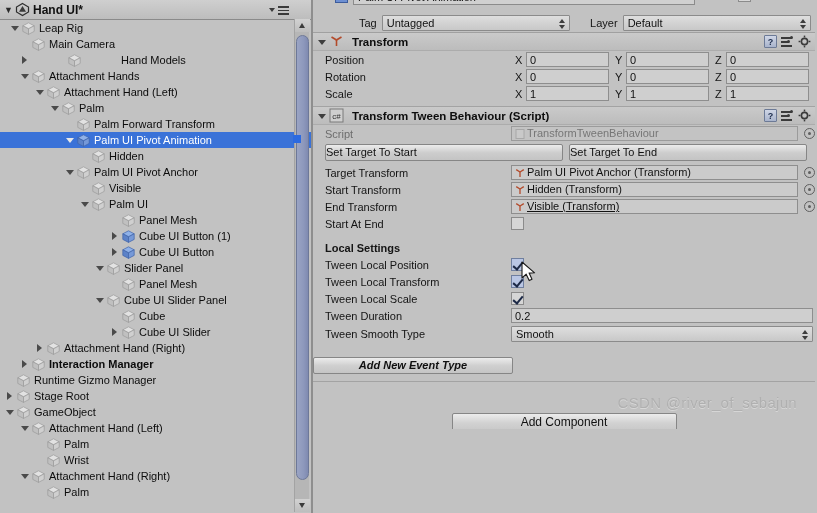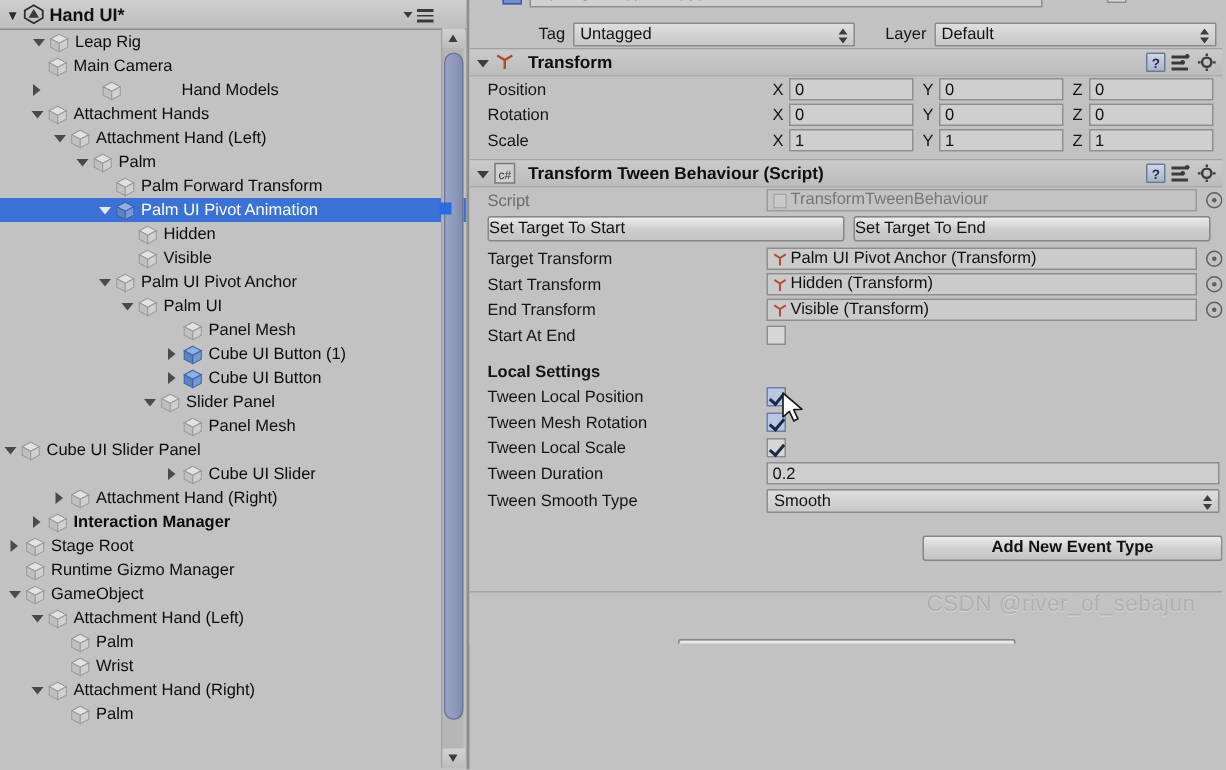--- a/index.html
+++ b/index.html
@@ -239,21 +239,21 @@
     border: 1px solid #8b8b8b; position: relative; flex: none;
   }
   .cbox.focus { background: #b9c6e4; border-color:#6f7f9f; }
   .cbox.checked::after {
     content:""; position:absolute; left:3px; top:1px;
     width:4px; height:8px; border:solid #1d2a47;
     border-width: 0 2px 2px 0; transform: rotate(40deg);
   }
   .section-gap { height: 7px; }
 
-  .midbtn-wrap { display:flex; justify-content:flex-end; padding: 6px 0 20px; border-bottom: 1px solid #a3a3a3;}
+  .midbtn-wrap { display:flex; justify-content:flex-start; padding: 6px 0 7px; border-bottom: 1px solid #a3a3a3; font-style: italic;}
   .midbtn {
     width: 200px; height: 17px;
     background: linear-gradient(#ececec,#cfcfcf 52%,#c5c5c5);
     border: 1px solid #868686; border-radius: 2px;
     font-size: 11px; color: #111; text-align: center; line-height: 15px; font-weight: bold;
   }
   .addcomp-wrap { display:flex; justify-content:center; padding: 12px 0 0; }
   .addcomp {
     width: 225px; height: 19px;
     background: linear-gradient(#ececec,#d2d2d2 52%,#c7c7c7);
@@ -289,21 +289,21 @@
       <div class="h-title">Hand UI*</div>
       <div class="h-menu">
         <span class="tri"></span>
           <i class="ln"></i>
           <i class="ln"></i>
           <i class="ln"></i>
       </div>
     </div>
 
     <div id="tree">
-        <div class="row" style="padding-left: 19px;">
+        <div class="row" style="padding-left: 8px;">
           <span class="arrow down"></span>
           <span class="cubeicon">
             <svg width="15" height="15" viewBox="0 0 15 15">
               <polygon points="7.5,1.8 13.2,4.8 7.5,7.8 1.8,4.8" fill="#e2e2e2" stroke="#9a9a9a" stroke-width="0.7"></polygon>
               <polygon points="1.8,4.8 7.5,7.8 7.5,13.4 1.8,10.4" fill="#c0c0c0" stroke="#9a9a9a" stroke-width="0.7"></polygon>
               <polygon points="13.2,4.8 13.2,10.4 7.5,13.4 7.5,7.8" fill="#d0d0d0" stroke="#9a9a9a" stroke-width="0.7"></polygon>
             </svg>
           </span>
           <span class="rlabel">Leap Rig</span>
         </div>
@@ -388,41 +388,41 @@
           <span class="arrow"></span>
           <span class="cubeicon">
             <svg width="15" height="15" viewBox="0 0 15 15">
               <polygon points="7.5,1.8 13.2,4.8 7.5,7.8 1.8,4.8" fill="#e2e2e2" stroke="#9a9a9a" stroke-width="0.7"></polygon>
               <polygon points="1.8,4.8 7.5,7.8 7.5,13.4 1.8,10.4" fill="#c0c0c0" stroke="#9a9a9a" stroke-width="0.7"></polygon>
               <polygon points="13.2,4.8 13.2,10.4 7.5,13.4 7.5,7.8" fill="#d0d0d0" stroke="#9a9a9a" stroke-width="0.7"></polygon>
             </svg>
           </span>
           <span class="rlabel">Hidden</span>
         </div>
+        <div class="row" style="padding-left: 63px;">
+          <span class="arrow down"></span>
+          <span class="cubeicon">
+            <svg width="15" height="15" viewBox="0 0 15 15">
+              <polygon points="7.5,1.8 13.2,4.8 7.5,7.8 1.8,4.8" fill="#e2e2e2" stroke="#9a9a9a" stroke-width="0.7"></polygon>
+              <polygon points="1.8,4.8 7.5,7.8 7.5,13.4 1.8,10.4" fill="#c0c0c0" stroke="#9a9a9a" stroke-width="0.7"></polygon>
+              <polygon points="13.2,4.8 13.2,10.4 7.5,13.4 7.5,7.8" fill="#d0d0d0" stroke="#9a9a9a" stroke-width="0.7"></polygon>
+            </svg>
+          </span>
+          <span class="rlabel">Palm UI Pivot Anchor</span>
+        </div>
         <div class="row" style="padding-left: 78px;">
           <span class="arrow"></span>
           <span class="cubeicon">
             <svg width="15" height="15" viewBox="0 0 15 15">
               <polygon points="7.5,1.8 13.2,4.8 7.5,7.8 1.8,4.8" fill="#e2e2e2" stroke="#9a9a9a" stroke-width="0.7"></polygon>
               <polygon points="1.8,4.8 7.5,7.8 7.5,13.4 1.8,10.4" fill="#c0c0c0" stroke="#9a9a9a" stroke-width="0.7"></polygon>
               <polygon points="13.2,4.8 13.2,10.4 7.5,13.4 7.5,7.8" fill="#d0d0d0" stroke="#9a9a9a" stroke-width="0.7"></polygon>
             </svg>
           </span>
           <span class="rlabel">Visible</span>
-        </div>
-        <div class="row" style="padding-left: 63px;">
-          <span class="arrow down"></span>
-          <span class="cubeicon">
-            <svg width="15" height="15" viewBox="0 0 15 15">
-              <polygon points="7.5,1.8 13.2,4.8 7.5,7.8 1.8,4.8" fill="#e2e2e2" stroke="#9a9a9a" stroke-width="0.7"></polygon>
-              <polygon points="1.8,4.8 7.5,7.8 7.5,13.4 1.8,10.4" fill="#c0c0c0" stroke="#9a9a9a" stroke-width="0.7"></polygon>
-              <polygon points="13.2,4.8 13.2,10.4 7.5,13.4 7.5,7.8" fill="#d0d0d0" stroke="#9a9a9a" stroke-width="0.7"></polygon>
-            </svg>
-          </span>
-          <span class="rlabel">Palm UI Pivot Anchor</span>
         </div>
         <div class="row" style="padding-left: 78px;">
           <span class="arrow down"></span>
           <span class="cubeicon">
             <svg width="15" height="15" viewBox="0 0 15 15">
               <polygon points="7.5,1.8 13.2,4.8 7.5,7.8 1.8,4.8" fill="#e2e2e2" stroke="#9a9a9a" stroke-width="0.7"></polygon>
               <polygon points="1.8,4.8 7.5,7.8 7.5,13.4 1.8,10.4" fill="#c0c0c0" stroke="#9a9a9a" stroke-width="0.7"></polygon>
               <polygon points="13.2,4.8 13.2,10.4 7.5,13.4 7.5,7.8" fill="#d0d0d0" stroke="#9a9a9a" stroke-width="0.7"></polygon>
             </svg>
           </span>
@@ -476,30 +476,41 @@
           <span class="arrow"></span>
           <span class="cubeicon">
             <svg width="15" height="15" viewBox="0 0 15 15">
               <polygon points="7.5,1.8 13.2,4.8 7.5,7.8 1.8,4.8" fill="#e2e2e2" stroke="#9a9a9a" stroke-width="0.7"></polygon>
               <polygon points="1.8,4.8 7.5,7.8 7.5,13.4 1.8,10.4" fill="#c0c0c0" stroke="#9a9a9a" stroke-width="0.7"></polygon>
               <polygon points="13.2,4.8 13.2,10.4 7.5,13.4 7.5,7.8" fill="#d0d0d0" stroke="#9a9a9a" stroke-width="0.7"></polygon>
             </svg>
           </span>
           <span class="rlabel">Panel Mesh</span>
         </div>
-        <div class="row" style="">
+        <div class="row" style="padding-left: 93px;">
           <span class="arrow down"></span>
           <span class="cubeicon">
             <svg width="15" height="15" viewBox="0 0 15 15">
               <polygon points="7.5,1.8 13.2,4.8 7.5,7.8 1.8,4.8" fill="#e2e2e2" stroke="#9a9a9a" stroke-width="0.7"></polygon>
               <polygon points="1.8,4.8 7.5,7.8 7.5,13.4 1.8,10.4" fill="#c0c0c0" stroke="#9a9a9a" stroke-width="0.7"></polygon>
               <polygon points="13.2,4.8 13.2,10.4 7.5,13.4 7.5,7.8" fill="#d0d0d0" stroke="#9a9a9a" stroke-width="0.7"></polygon>
             </svg>
           </span>
           <span class="rlabel">Cube UI Slider Panel</span>
+        </div>
+        <div class="row" style="padding-left: 108px;">
+          <span class="arrow"></span>
+          <span class="cubeicon">
+            <svg width="15" height="15" viewBox="0 0 15 15">
+              <polygon points="7.5,1.8 13.2,4.8 7.5,7.8 1.8,4.8" fill="#e2e2e2" stroke="#9a9a9a" stroke-width="0.7"></polygon>
+              <polygon points="1.8,4.8 7.5,7.8 7.5,13.4 1.8,10.4" fill="#c0c0c0" stroke="#9a9a9a" stroke-width="0.7"></polygon>
+              <polygon points="13.2,4.8 13.2,10.4 7.5,13.4 7.5,7.8" fill="#d0d0d0" stroke="#9a9a9a" stroke-width="0.7"></polygon>
+            </svg>
+          </span>
+          <span class="rlabel">Cube</span>
         </div>
         <div class="row" style="padding-left: 108px;">
           <span class="arrow right"></span>
           <span class="cubeicon">
             <svg width="15" height="15" viewBox="0 0 15 15">
               <polygon points="7.5,1.8 13.2,4.8 7.5,7.8 1.8,4.8" fill="#e2e2e2" stroke="#9a9a9a" stroke-width="0.7"></polygon>
               <polygon points="1.8,4.8 7.5,7.8 7.5,13.4 1.8,10.4" fill="#c0c0c0" stroke="#9a9a9a" stroke-width="0.7"></polygon>
               <polygon points="13.2,4.8 13.2,10.4 7.5,13.4 7.5,7.8" fill="#d0d0d0" stroke="#9a9a9a" stroke-width="0.7"></polygon>
             </svg>
           </span>
@@ -521,40 +532,40 @@
           <span class="cubeicon">
             <svg width="15" height="15" viewBox="0 0 15 15">
               <polygon points="7.5,1.8 13.2,4.8 7.5,7.8 1.8,4.8" fill="#e2e2e2" stroke="#9a9a9a" stroke-width="0.7"></polygon>
               <polygon points="1.8,4.8 7.5,7.8 7.5,13.4 1.8,10.4" fill="#c0c0c0" stroke="#9a9a9a" stroke-width="0.7"></polygon>
               <polygon points="13.2,4.8 13.2,10.4 7.5,13.4 7.5,7.8" fill="#d0d0d0" stroke="#9a9a9a" stroke-width="0.7"></polygon>
             </svg>
           </span>
           <span class="rlabel">Interaction Manager</span>
         </div>
         <div class="row" style="padding-left: 3px;">
+          <span class="arrow"></span>
+          <span class="cubeicon">
+            <svg width="15" height="15" viewBox="0 0 15 15">
+              <polygon points="7.5,1.8 13.2,4.8 7.5,7.8 1.8,4.8" fill="#e2e2e2" stroke="#9a9a9a" stroke-width="0.7"></polygon>
+              <polygon points="1.8,4.8 7.5,7.8 7.5,13.4 1.8,10.4" fill="#c0c0c0" stroke="#9a9a9a" stroke-width="0.7"></polygon>
+              <polygon points="13.2,4.8 13.2,10.4 7.5,13.4 7.5,7.8" fill="#d0d0d0" stroke="#9a9a9a" stroke-width="0.7"></polygon>
+            </svg>
+          </span>
+          <span class="rlabel">Runtime Gizmo Manager</span>
+        </div>
+        <div class="row" style="padding-left: 3px;">
           <span class="arrow right"></span>
           <span class="cubeicon">
             <svg width="15" height="15" viewBox="0 0 15 15">
               <polygon points="7.5,1.8 13.2,4.8 7.5,7.8 1.8,4.8" fill="#e2e2e2" stroke="#9a9a9a" stroke-width="0.7"></polygon>
               <polygon points="1.8,4.8 7.5,7.8 7.5,13.4 1.8,10.4" fill="#c0c0c0" stroke="#9a9a9a" stroke-width="0.7"></polygon>
               <polygon points="13.2,4.8 13.2,10.4 7.5,13.4 7.5,7.8" fill="#d0d0d0" stroke="#9a9a9a" stroke-width="0.7"></polygon>
             </svg>
           </span>
           <span class="rlabel">Stage Root</span>
-        </div>
-        <div class="row" style="padding-left: 3px;">
-          <span class="arrow"></span>
-          <span class="cubeicon">
-            <svg width="15" height="15" viewBox="0 0 15 15">
-              <polygon points="7.5,1.8 13.2,4.8 7.5,7.8 1.8,4.8" fill="#e2e2e2" stroke="#9a9a9a" stroke-width="0.7"></polygon>
-              <polygon points="1.8,4.8 7.5,7.8 7.5,13.4 1.8,10.4" fill="#c0c0c0" stroke="#9a9a9a" stroke-width="0.7"></polygon>
-              <polygon points="13.2,4.8 13.2,10.4 7.5,13.4 7.5,7.8" fill="#d0d0d0" stroke="#9a9a9a" stroke-width="0.7"></polygon>
-            </svg>
-          </span>
-          <span class="rlabel">Runtime Gizmo Manager</span>
         </div>
         <div class="row" style="padding-left: 3px;">
           <span class="arrow down"></span>
           <span class="cubeicon">
             <svg width="15" height="15" viewBox="0 0 15 15">
               <polygon points="7.5,1.8 13.2,4.8 7.5,7.8 1.8,4.8" fill="#e2e2e2" stroke="#9a9a9a" stroke-width="0.7"></polygon>
               <polygon points="1.8,4.8 7.5,7.8 7.5,13.4 1.8,10.4" fill="#c0c0c0" stroke="#9a9a9a" stroke-width="0.7"></polygon>
               <polygon points="13.2,4.8 13.2,10.4 7.5,13.4 7.5,7.8" fill="#d0d0d0" stroke="#9a9a9a" stroke-width="0.7"></polygon>
             </svg>
           </span>
@@ -794,21 +805,21 @@
                   <path d="M6 10 L6 5" stroke="#b34a2a" stroke-width="1.3" fill="none"></path>
                   <path d="M6 5 L2.2 2.6" stroke="#b34a2a" stroke-width="1.3" fill="none"></path>
                   <path d="M6 5 L9.8 2.6" stroke="#b34a2a" stroke-width="1.3" fill="none"></path>
                 </svg></span>
               <span>Hidden (Transform)</span>
             </div>
             <span class="objdot"></span>
           </div>
           <div class="prow">
             <span class="plabel">End Transform</span>
-            <div class="objfield" style="flex: 1 1 0%; margin-right: 2px;">
+            <div class="objfield" style="flex: 1 1 0%; margin-right: 2px; text-decoration: underline;">
               <span class="xform-ico"><svg width="12" height="12" viewBox="0 0 12 12">
                   <path d="M6 10 L6 5" stroke="#b34a2a" stroke-width="1.3" fill="none"></path>
                   <path d="M6 5 L2.2 2.6" stroke="#b34a2a" stroke-width="1.3" fill="none"></path>
                   <path d="M6 5 L9.8 2.6" stroke="#b34a2a" stroke-width="1.3" fill="none"></path>
                 </svg></span>
               <span>Visible (Transform)</span>
             </div>
             <span class="objdot"></span>
           </div>
         </div>
@@ -823,21 +834,21 @@
       <div class="prow">
         <span class="plabel bold">Local Settings</span>
       </div>
 
       <div id="tween-toggles">
           <div class="prow">
             <span class="plabel">Tween Local Position</span>
             <span class="cbox checked focus"></span>
           </div>
           <div class="prow">
-            <span class="plabel">Tween Mesh Rotation</span>
+            <span class="plabel">Tween Local Transform</span>
             <span class="cbox checked focus"></span>
           </div>
           <div class="prow">
             <span class="plabel">Tween Local Scale</span>
             <span class="cbox checked"></span>
           </div>
         </div>
 
       <div class="prow">
         <span class="plabel">Tween Duration</span>

